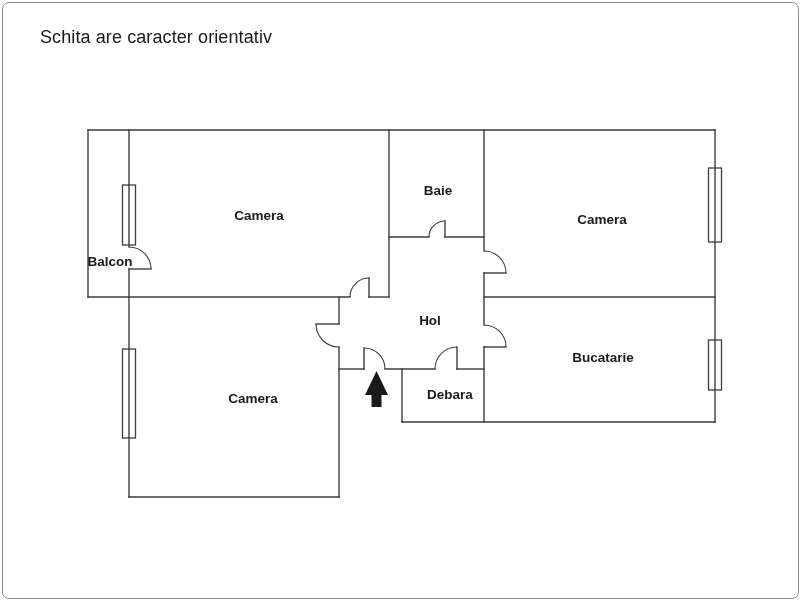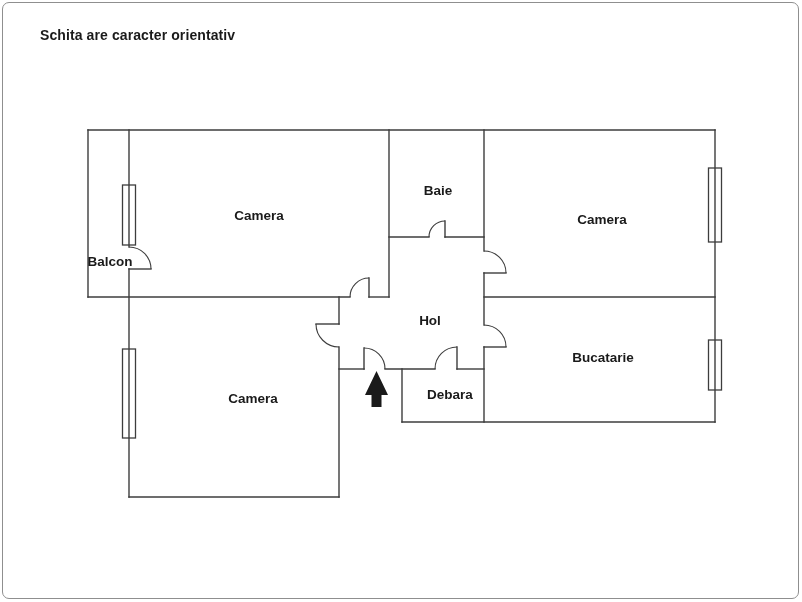--- a/index.html
+++ b/index.html
@@ -22,22 +22,22 @@
     left: 2px; top: 2px;
     width: 795px; height: 595px;
     border: 1.5px solid #8f8f8f;
     border-radius: 7px;
     pointer-events: none;
   }
   .title {
     position: absolute;
     left: 40px;
     top: 27px;
-    font-size: 14px;
-    font-weight: 700;
+    font-size: 18px;
+    font-weight: 400;
     letter-spacing: 0.1px;
     color: #1a1a1a;
     white-space: nowrap;
   }
   svg.plan {
     position: absolute;
     left: 0; top: 0;
   }
   svg text {
     font-family: "Liberation Sans", sans-serif;

